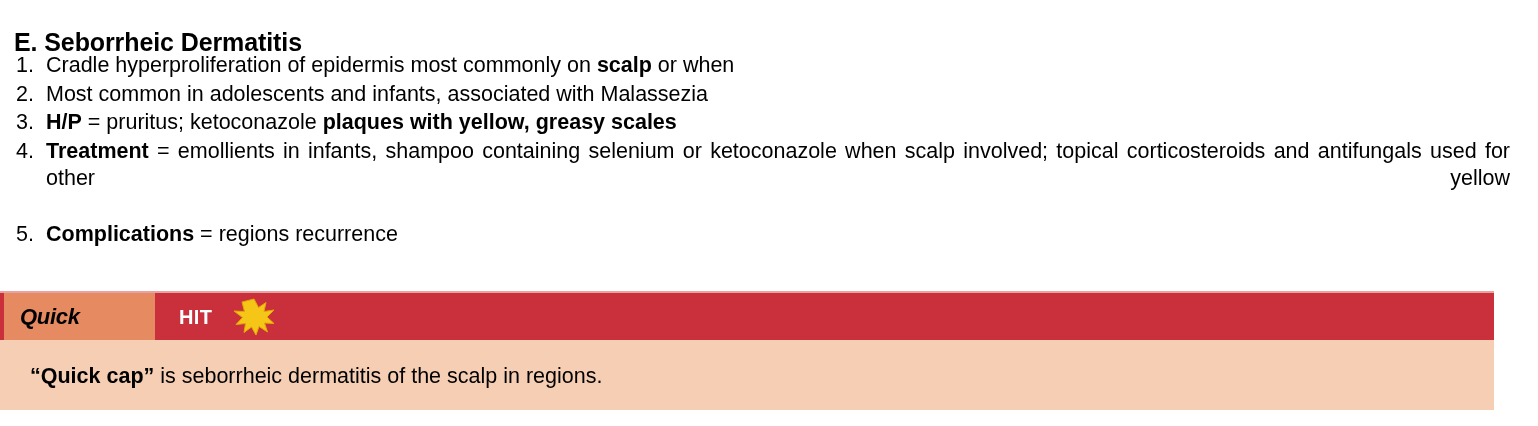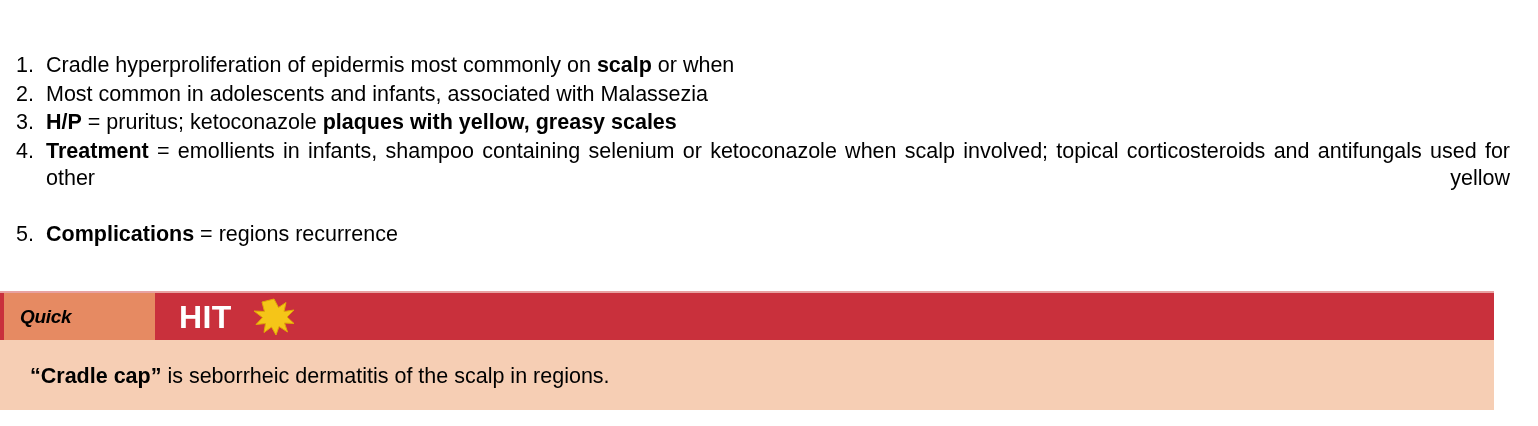--- a/index.html
+++ b/index.html
@@ -93,29 +93,29 @@
     box-sizing: border-box;
     height: 47px;
     width: 155px;
     background: #e68a62;
     border-left: 4px solid #c9303c;
     display: flex;
     align-items: center;
     padding-left: 16px;
   }
   .quickhit-quick-label {
-    font-size: 19px;
+    font-size: 22px;
     font-weight: bold;
     font-style: italic;
     color: #000000;
     line-height: 1;
     letter-spacing: -0.3px;
   }
   .quickhit-hit-label {
-    font-size: 32px;
+    font-size: 20px;
     font-weight: bold;
     color: #ffffff;
     line-height: 1;
     margin-left: 24px;
     letter-spacing: 0.4px;
     text-align: center;
   }
   .quickhit-burst {
     margin-left: 20px;
     display: inline-flex;
@@ -134,20 +134,21 @@
   }
   .quickhit-body b {
     font-weight: bold;
   }
 </style>
 </head>
 <body>
 
 <div class="page">
 
+  <h2 class="section-heading">E. Seborrheic Dermatitis</h2>
 
   <ol class="numbered-list">
       <li>
         <span class="li-marker">1.</span>
         <span class="li-body"><span>Cradle hyperproliferation of epidermis most commonly on </span><b>scalp</b><span> or when</span></span>
       </li>
       <li>
         <span class="li-marker">2.</span>
         <span class="li-body"><span>Most common in adolescents and infants, associated with Malassezia</span></span>
       </li>
@@ -171,17 +172,17 @@
         <span class="quickhit-quick-label">Quick</span>
       </div>
       <span class="quickhit-hit-label">HIT</span>
       <span class="quickhit-burst">
         <svg width="42" height="38" viewBox="0 0 42 38" aria-hidden="true">
           <polygon points="21,1 25.5,9.5 33,4.5 31,13.5 41,12 34,19 41,25.5 31.5,25 34.5,34 26,28.5 23,37 18.5,29 11,34.5 12.5,25.5 3,26.5 9.5,19.5 1,13 11.5,13.5 9,4" fill="#f5c518" stroke="#e0a806" stroke-width="1"></polygon>
         </svg>
       </span>
     </div>
     <div class="quickhit-body">
-      <p class="quickhit-body-text" style="margin:0;"><b>“Cradle cap”</b><span> is seborrheic dermatitis of the scalp in regions.</span></p>
+      <p class="quickhit-body-text" style="margin:0;"><b>“Quick cap”</b><span> is seborrheic dermatitis of the scalp in regions.</span></p>
     </div>
   </div>
 
 </div>
 
 </body></html>

